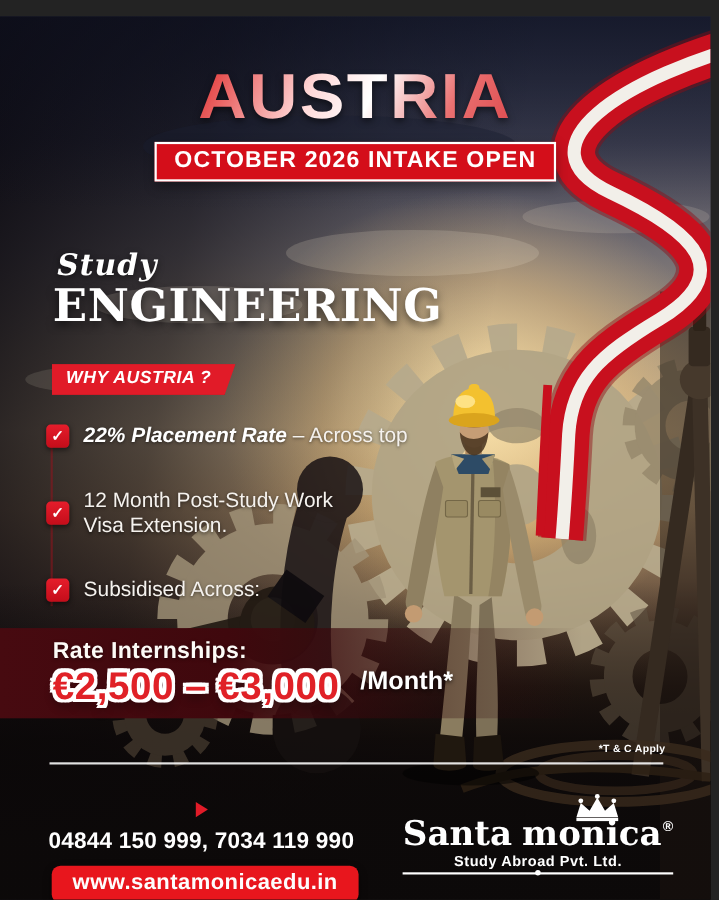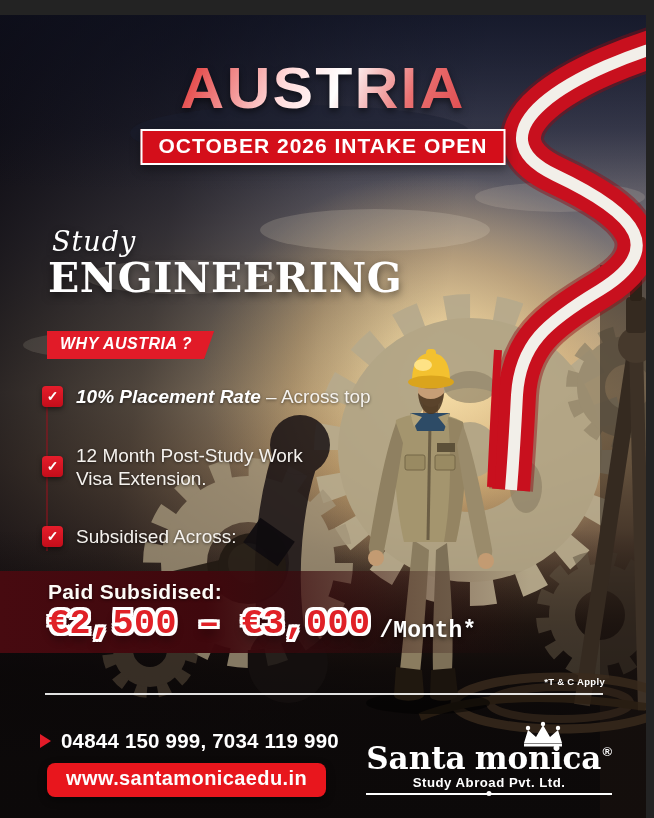--- a/index.html
+++ b/index.html
@@ -36,21 +36,21 @@
     background:#d40e1a;border:2px solid #ffffff;
     padding:3px 16px 5px;white-space:nowrap;
     color:#fff;font-size:21px;font-weight:700;letter-spacing:1px;
     box-shadow:0 4px 10px rgba(0,0,0,.35);
   }
 
   
   .study{
     left:52px;top:211px;color:#fff;
     font-family:"DejaVu Serif","Liberation Serif",serif;
-    font-style:italic;font-weight:normal;font-size:27px;letter-spacing:1px;
+    font-style:italic;font-weight:bold;font-size:27px;letter-spacing:1px;
     text-shadow:0 2px 6px rgba(0,0,0,.6);
   }
   .engineering{
     left:48px;top:243px;color:#fff;
     font-family:"DejaVu Serif","Liberation Serif",serif;
     font-weight:bold;font-size:41px;line-height:1;letter-spacing:.5px;
     text-shadow:0 3px 8px rgba(0,0,0,.55);
   }
   .why-badge{
     left:47px;top:316px;background:#e11b28;
@@ -73,36 +73,36 @@
   .benefit-text{color:#f5f2ee;font-size:19px;line-height:23px;text-shadow:0 1px 3px rgba(0,0,0,.55);}
   .bi{font-weight:700;font-style:italic;color:#fff;}
 
   
   .band{
     left:0;top:556px;width:100%;height:82px;
     background:linear-gradient(90deg,#470a10 0%,#3f080d 32%,rgba(48,8,11,.35) 62%,rgba(48,8,11,0) 82%);
     padding:9px 0 0 48px;box-sizing:border-box;
   }
   .band-label{color:#fdfbf7;font-size:21px;font-weight:600;letter-spacing:.3px;text-shadow:0 1px 3px rgba(0,0,0,.5);}
-  .band-amount-row{display:flex;align-items:flex-end;margin-top:1px;font-family:Liberation Mono, monospace;}
+  .band-amount-row{display:flex;align-items:flex-start;margin-top:1px;}
   .amount{
     color:#e02127;font-size:35px;font-weight:800;letter-spacing:.5px;line-height:1.1;
     text-shadow:
       -3px -3px 0 #fff,3px -3px 0 #fff,-3px 3px 0 #fff,3px 3px 0 #fff,
       -3px 0 0 #fff,3px 0 0 #fff,0 -3px 0 #fff,0 3px 0 #fff,
       -2px -2px 0 #fff,2px -2px 0 #fff,-2px 2px 0 #fff,2px 2px 0 #fff,
       0 7px 9px rgba(0,0,0,.45);
   }
-  .amount-unit{color:#fff;font-size:23px;font-weight:600;margin-left:9px;text-shadow:0 2px 4px rgba(0,0,0,.6);}
+  .amount-unit{color:#fff;font-size:23px;font-weight:600;margin-left:19px;text-shadow:0 2px 4px rgba(0,0,0,.6);}
 
   
   .rule{left:45px;top:678px;width:558px;height:1.5px;background:rgba(255,255,255,.88);}
   .tnc{right:41px;top:661px;color:#fff;font-size:9.5px;font-weight:700;letter-spacing:.3px;}
   .contact{left:40px;top:714px;}
-  .phone-row{display:flex;align-items:center;gap:10px;}
+  .phone-row{display:flex;align-items:center;gap:10px;flex-direction:column;}
   .phone-arrow{width:0;height:0;border-left:11px solid #e11b28;border-top:7px solid transparent;border-bottom:7px solid transparent;}
   .phones{color:#fff;font-size:20.5px;font-weight:700;letter-spacing:.2px;white-space:nowrap;}
   .website{
     display:inline-block;margin:10px 0 0 7px;background:#e8161d;border-radius:8px;
     padding:4px 19px 7px;color:#fdfdfd;font-size:20px;font-weight:600;letter-spacing:.4px;
     box-shadow:0 3px 8px rgba(0,0,0,.45);
   }
 
   
   .brand{right:34px;top:728px;text-align:center;color:#fff;}
@@ -231,42 +231,42 @@
   <div class="overlay study">Study</div>
   <div class="overlay engineering">ENGINEERING</div>
   <div class="overlay why-badge">WHY AUSTRIA ?</div>
 
   <div class="overlay benefits">
     <div class="benefit-line"></div>
 
     <div class="benefit">
       <div class="check">✓</div>
       <div class="benefit-text">
-        <span class="bi">10% Placement Rate</span><span> – Across top</span><br>
+        <span class="bi">22% Placement Rate</span><span> – Across top</span><br>
       </div>
     </div>
 
     <div class="benefit">
       <div class="check">✓</div>
       <div class="benefit-text">
         <span>12 Month Post-Study Work</span><br>
         <span>Visa Extension.</span>
       </div>
     </div>
 
     <div class="benefit">
       <div class="check">✓</div>
       <div class="benefit-text">
         <span>Subsidised Across:</span><br>
       </div>
     </div>
   </div>
 
   <div class="overlay band">
-    <div class="band-label">Paid Subsidised:</div>
+    <div class="band-label">Rate Internships:</div>
     <div class="band-amount-row">
       <span class="amount">€2,500 – €3,000</span>
       <span class="amount-unit">/Month*</span>
     </div>
   </div>
 
   <div class="overlay tnc">*T &amp; C Apply</div>
   <div class="overlay rule"></div>
 
   <div class="overlay contact">

